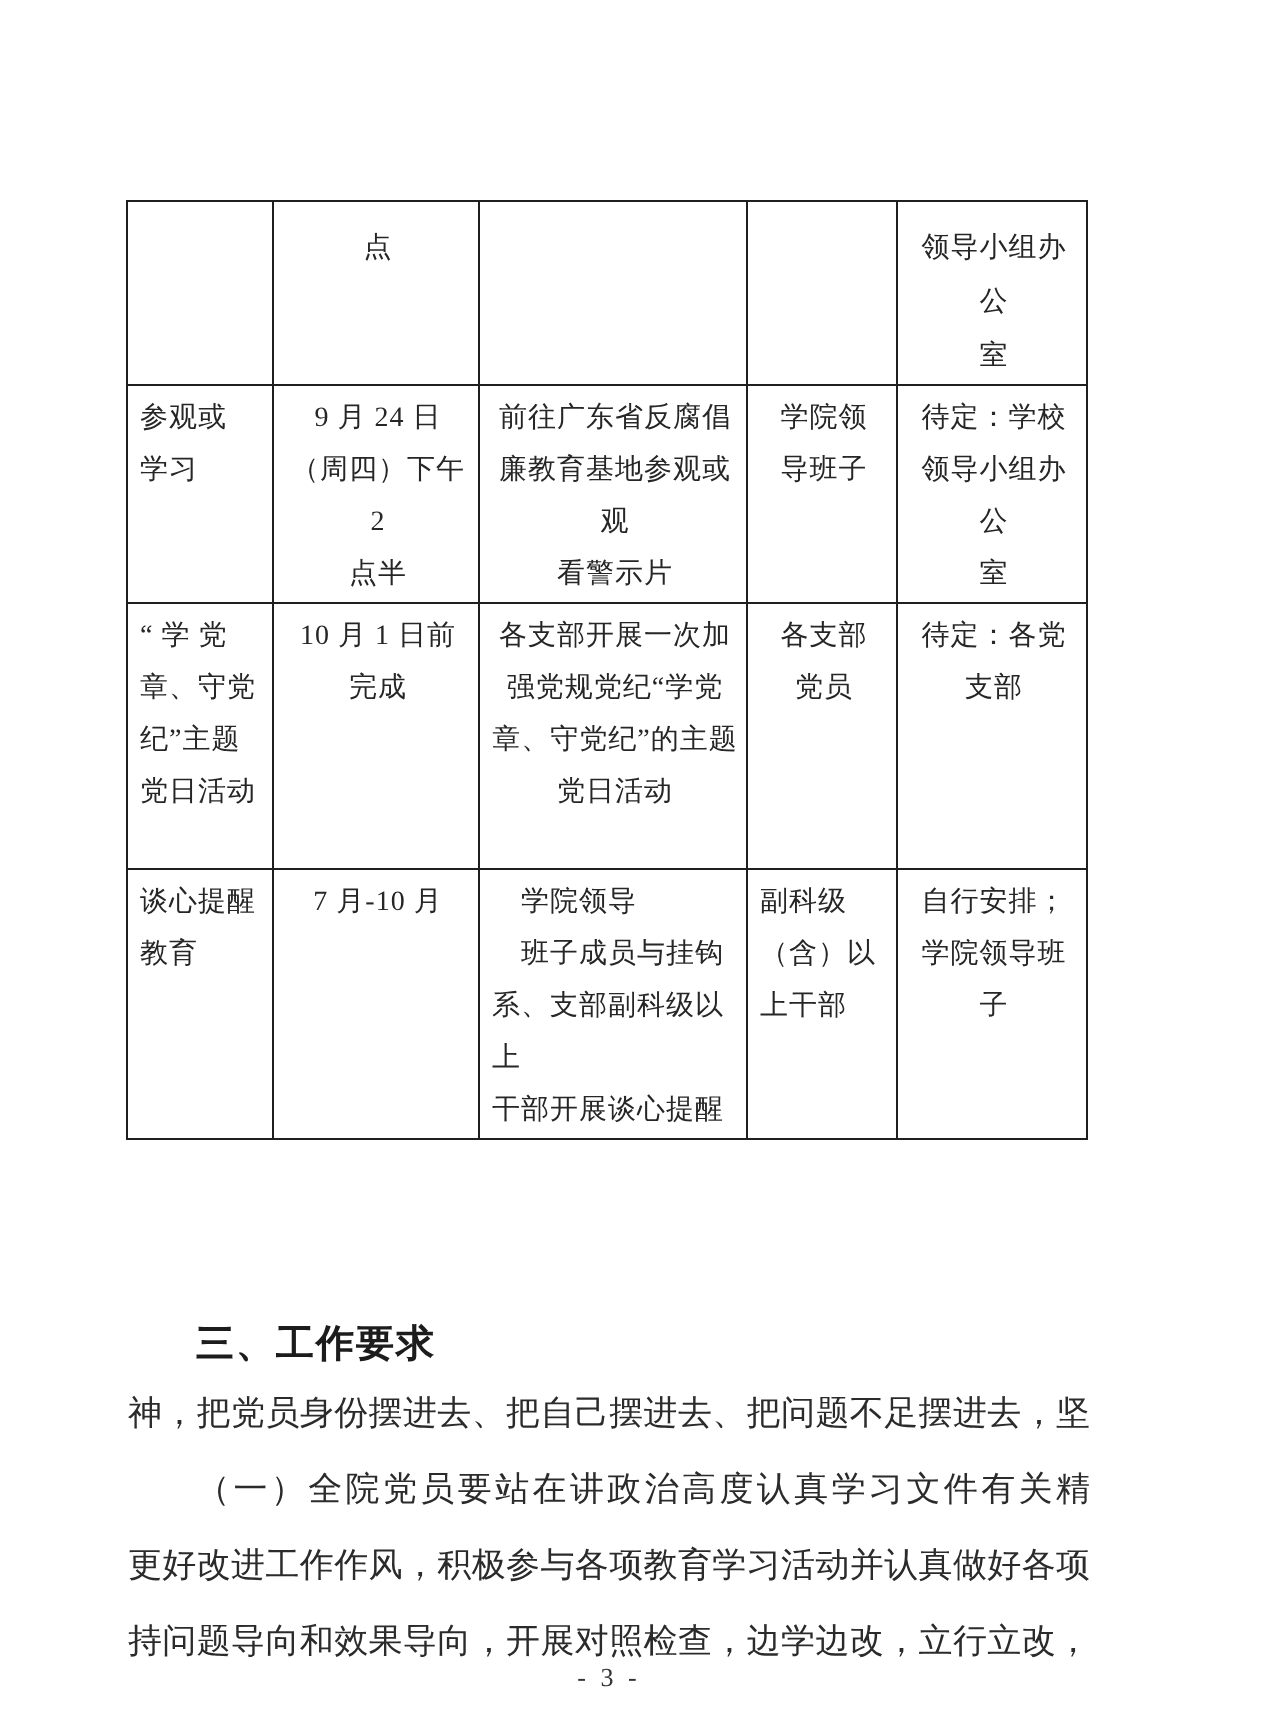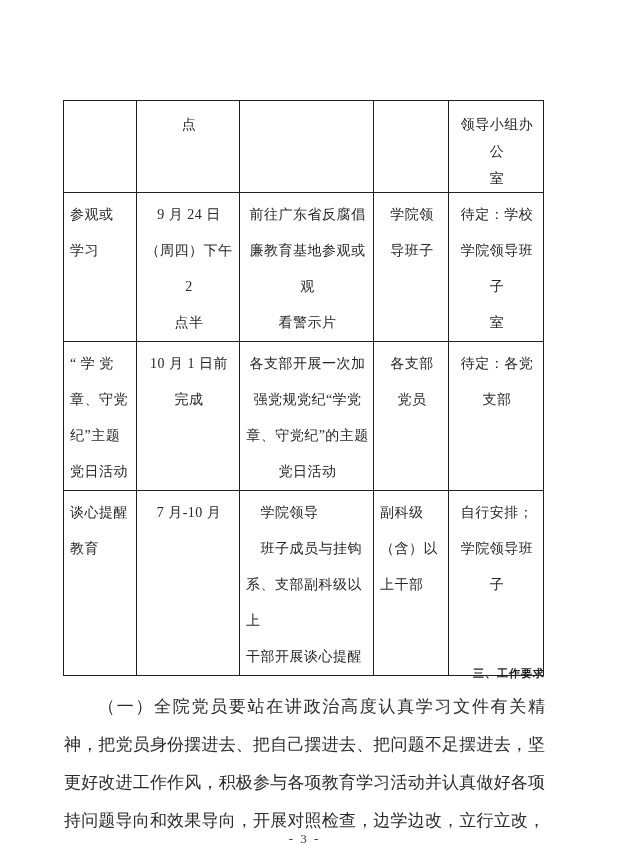--- a/index.html
+++ b/index.html
@@ -14,47 +14,46 @@
   
   table.doc-table {
     position:absolute; left:63px; top:100px;
     width:480px;
     border-collapse:collapse; table-layout:fixed;
   }
   table.doc-table td {
     border:1px solid #1f1f1f;
     vertical-align:top;
     font-size:14px;
-    line-height:36px;
+    line-height:26px;
     padding:4px 4px 0 6px;
     white-space:pre-line;
     overflow:hidden;
     letter-spacing:0.5px;
   }
   tr.row-1 { height:64px; }
   tr.row-2 { height:99px; }
   tr.row-3 { height:133px; }
   tr.row-4 { height:130px; }
   tr.row-5 { height:122px; }
   tr.row-1 td { line-height:27px; padding-top:10px; }
   td.ac { text-align:center; }
   td.al { text-align:left; }
   
   .text-block {
     position:absolute; left:64px; top:658px; width:481px;
   }
   .section-heading {
     font-family:"Liberation Sans","DejaVu Sans",sans-serif;
     font-weight:bold;
-    font-size:11px;
+    font-size:19px;
     line-height:30px;
     padding-left:34px;
     color:#1c1c1c;
     letter-spacing:1px;
-    text-align:right;
   }
   .para-line {
     font-size:17px;
     line-height:38px;
     text-align:justify;
     text-align-last:justify;
     color:#2b2b2b;
   }
   .para-line.first { text-indent:34px; }
   .page-number {
@@ -92,21 +91,21 @@
 学习</td>
         <td class="ac">9 月 24 日
 （周四）下午 2
 点半</td>
         <td class="ac">前往广东省反腐倡
 廉教育基地参观或观
 看警示片</td>
         <td class="ac">学院领
 导班子</td>
         <td class="ac">待定：学校
-学院领导班子
+领导小组办公
 室</td>
       </tr>
       <tr class="row-3">
         <td class="al">“ 学 党
 章、守党
 纪”主题
 党日活动</td>
         <td class="ac">10 月 1 日前
 完成</td>
         <td class="ac">各支部开展一次加
@@ -130,21 +129,21 @@
 （含）以
 上干部</td>
         <td class="ac">自行安排；
 学院领导班子</td>
       </tr>
     </tbody>
   </table>
 
   <div class="text-block">
     <div class="section-heading">三、工作要求</div>
+    <div class="para-line">神，把党员身份摆进去、把自己摆进去、把问题不足摆进去，坚</div>
     <div class="para-line first">（一）全院党员要站在讲政治高度认真学习文件有关精</div>
-    <div class="para-line">神，把党员身份摆进去、把自己摆进去、把问题不足摆进去，坚</div>
     <div class="para-line">更好改进工作作风，积极参与各项教育学习活动并认真做好各项</div>
     <div class="para-line">持问题导向和效果导向，开展对照检查，边学边改，立行立改，</div>
   </div>
 
   <div class="page-number">- 3 -</div>
 
 </div>
 
 </body></html>

